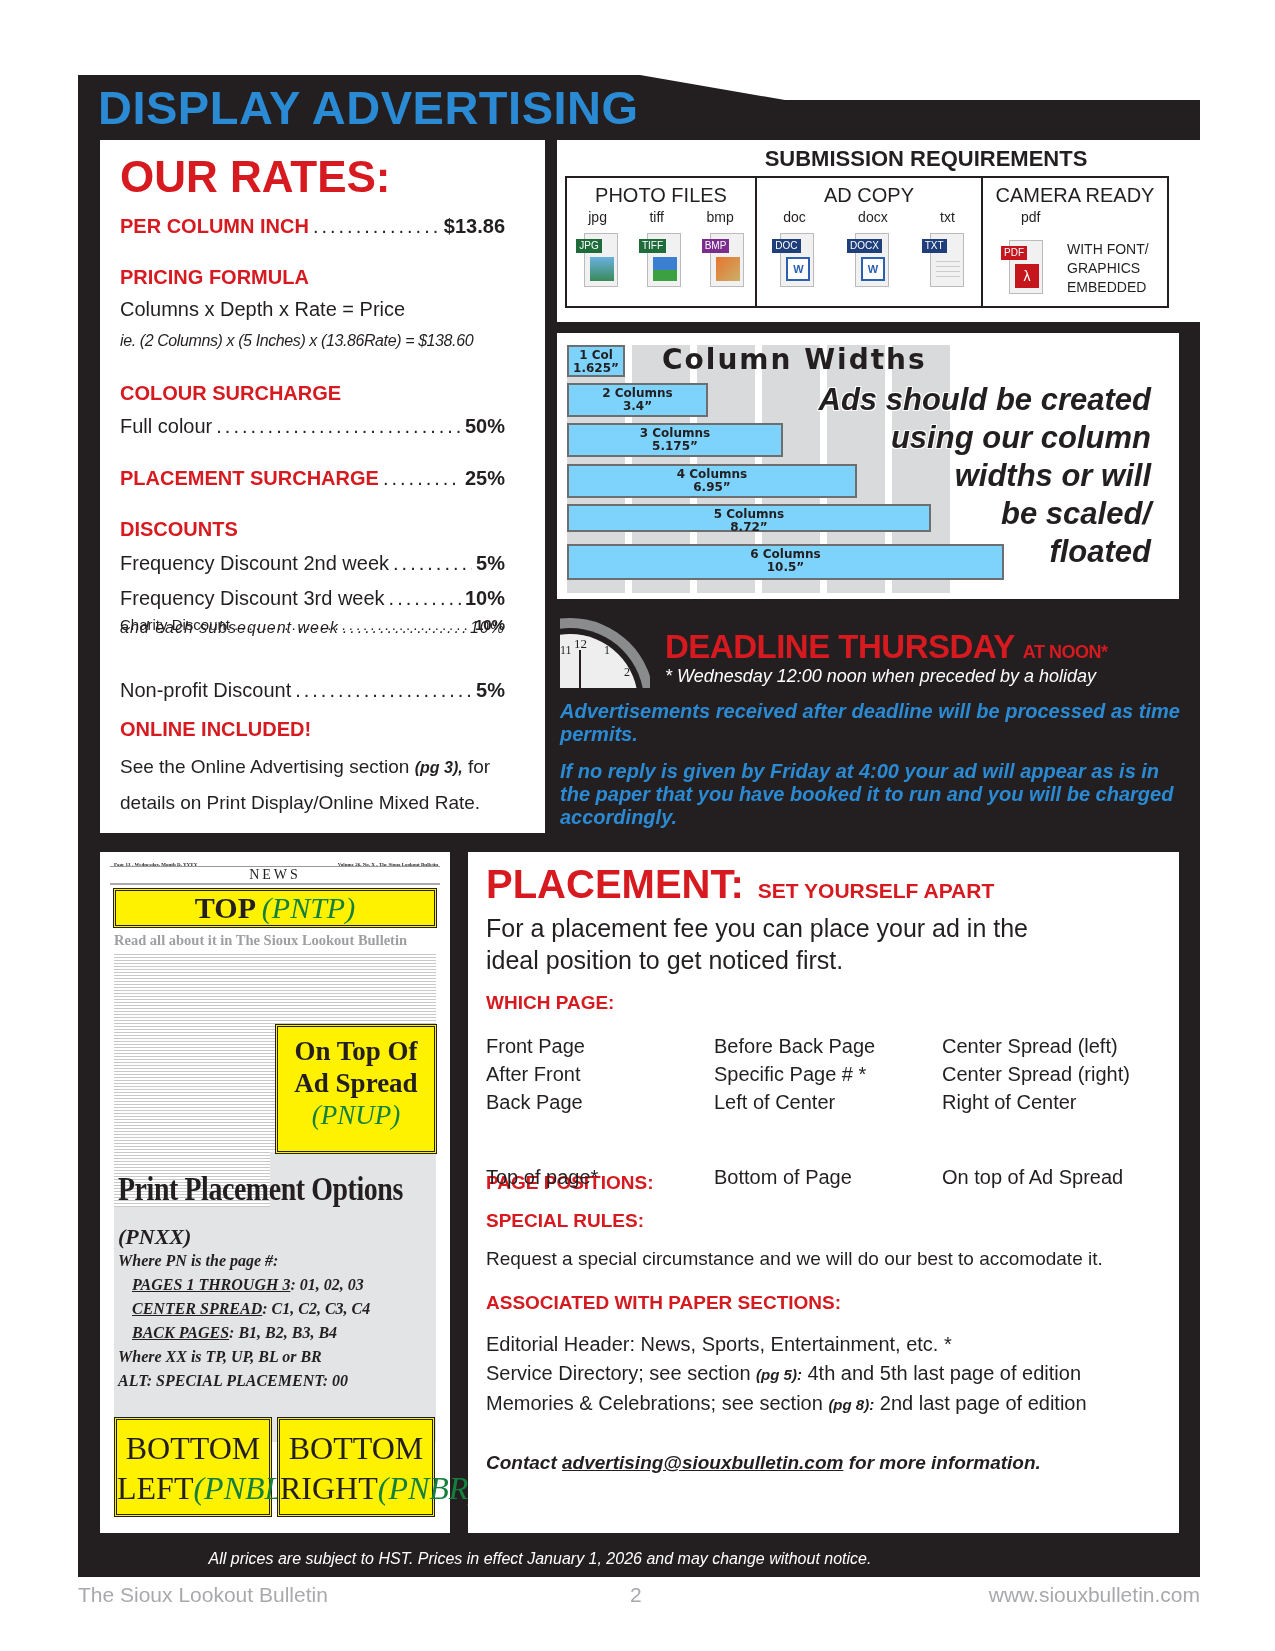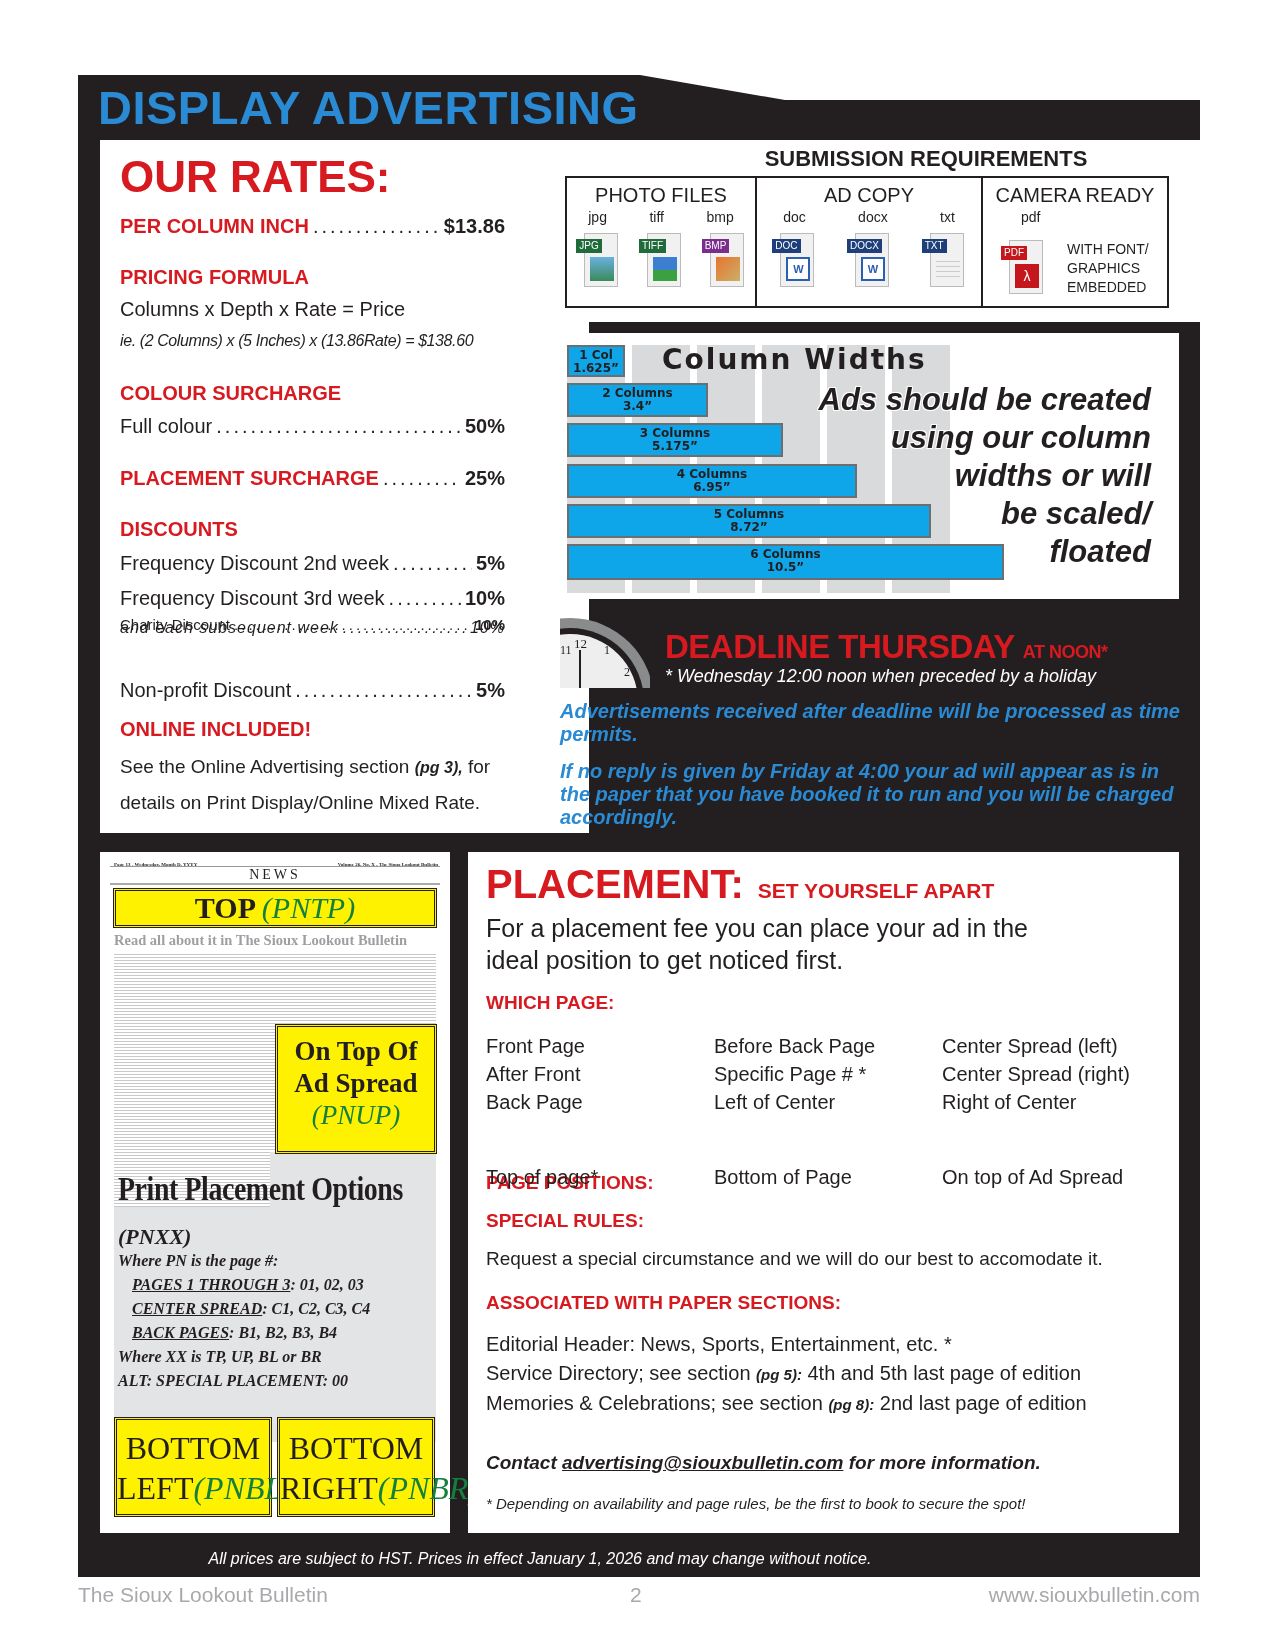--- a/index.html
+++ b/index.html
@@ -2,21 +2,21 @@
 <html><head>
 <meta charset="utf-8">
 <style>
   html,body{margin:0;padding:0;background:#fff;}
   body{width:1275px;height:1651px;position:relative;overflow:hidden;font-family:"Liberation Sans",sans-serif;color:#231f20;}
   .frame{position:absolute;left:78px;top:75px;width:1122px;height:1502px;background:#231f20;}
   .notch{position:absolute;left:0;top:0;width:1275px;height:110px;}
   .title{position:absolute;left:98px;top:80px;font-size:47px;font-weight:bold;color:#2a8ad4;letter-spacing:0.5px;font-family:"Liberation Sans",sans-serif;}
   .panel{position:absolute;background:#fff;}
   
-  .rates{left:100px;top:140px;width:445px;height:693px;padding-left:44px;}
+  .rates{left:100px;top:140px;width:445px;height:693px;}
   .rates .h1{position:absolute;left:20px;top:12px;font-size:44px;font-weight:bold;color:#d71920;}
   .red{color:#d71920;font-weight:bold;}
   .row{position:absolute;left:20px;width:385px;display:flex;justify-content:space-between;align-items:baseline;white-space:nowrap;overflow:hidden;}
   .row .lbl{flex:0 0 auto;}
   .row .dots{flex:1 1 auto;overflow:hidden;letter-spacing:3px;margin:0 4px;}
   .row .val{flex:0 0 auto;font-weight:bold;}
   .rh{position:absolute;left:20px;font-size:20px;font-weight:bold;color:#d71920;}
   .rt{position:absolute;left:20px;font-size:20px;}
   
   .sub{left:557px;top:140px;width:738px;height:182px;}
@@ -27,21 +27,21 @@
   .sub .cell .ct{font-size:20px;margin-top:6px;}
   .exts{display:flex;justify-content:space-around;font-size:14px;margin-top:2px;}
   .icons{display:flex;justify-content:space-around;margin-top:8px;}
   .ficon{width:44px;height:54px;position:relative;}
   .ficon .page{position:absolute;left:8px;top:0;width:34px;height:54px;background:#f1f1f1;border:1px solid #bbb;box-sizing:border-box;}
   .ficon .tag{position:absolute;left:0;top:6px;height:14px;padding:0 3px;font-size:10px;color:#fff;line-height:14px;}
   .ficon .pic{position:absolute;left:14px;top:24px;width:24px;height:24px;}
   
   .cols{left:557px;top:333px;width:622px;height:266px;}
   .stripe{position:absolute;top:12px;width:58px;height:248px;background:#d9dadb;}
-  .cbar{position:absolute;left:10px;background:#0ea5e9;border:2px solid #6d6e70;box-sizing:border-box;text-align:center;font-family:"DejaVu Sans",sans-serif;font-weight:bold;font-size:12px;line-height:13px;padding-top:2px;}
+  .cbar{position:absolute;left:10px;background:#7dd3fc;border:2px solid #6d6e70;box-sizing:border-box;text-align:center;font-family:"DejaVu Sans",sans-serif;font-weight:bold;font-size:12px;line-height:13px;padding-top:2px;}
   .cwtitle{position:absolute;left:105px;top:10px;font-family:"DejaVu Sans",sans-serif;font-weight:bold;font-size:28px;letter-spacing:2px;}
   .cwnote{position:absolute;right:28px;top:48px;text-align:right;font-size:31px;font-weight:bold;font-style:italic;line-height:38px;color:#231f20;text-shadow:-1px -1px 0 #fff,1px -1px 0 #fff,-1px 1px 0 #fff,1px 1px 0 #fff;}
   
   .clock{position:absolute;left:560px;top:614px;width:90px;height:74px;overflow:hidden;}
   .dl{position:absolute;left:665px;top:628px;font-size:33px;font-weight:bold;color:#d71920;white-space:nowrap;letter-spacing:-0.5px;}
   .dl small{font-size:18px;}
   .dlnote{position:absolute;left:665px;top:666px;font-size:18px;font-style:italic;color:#fff;white-space:nowrap;}
   .blue{position:absolute;left:560px;width:620px;font-size:20px;font-style:italic;font-weight:bold;color:#2a8ad4;line-height:23px;}
   
   .news{left:100px;top:852px;width:350px;height:681px;}
@@ -218,21 +218,21 @@
       <div>3.4”</div>
     </div>
   <div class="cbar" style="top:90px;width:216px;height:34px;">
       <div>3 Columns</div>
       <div>5.175”</div>
     </div>
   <div class="cbar" style="top:131px;width:290px;height:34px;">
       <div>4 Columns</div>
       <div>6.95”</div>
     </div>
-  <div class="cbar" style="top:171px;width:364px;height:34px;">
+  <div class="cbar" style="top:171px;width:364px;height:28px;">
       <div>5 Columns</div>
       <div>8.72”</div>
     </div>
   <div class="cbar" style="top:211px;width:437px;height:36px;">
       <div>6 Columns</div>
       <div>10.5”</div>
     </div>
   <div class="cwnote">
     <div>Ads should be created</div>
     <div>using our column</div>
@@ -322,19 +322,18 @@
   <div class="pt" style="top:396px;font-size:19px;">Request a special circumstance and we will do our best to accomodate it.</div>
 
   <div class="psh" style="top:440px;">ASSOCIATED WITH PAPER SECTIONS:</div>
   <div class="pt" style="top:478px;font-size:20px;line-height:29px;">
     <div><span>Editorial Header: News, Sports, Entertainment, etc. *</span></div>
     <div><span>Service Directory; see section </span><b><i style="font-size:15px;">(pg 5):</i></b><span> 4th and 5th last page of edition</span></div>
     <div><span>Memories &amp; Celebrations; see section </span><b><i style="font-size:15px;">(pg 8):</i></b><span> 2nd last page of edition</span></div>
   </div>
 
   <div class="pt" style="top:600px;font-size:19px;font-weight:bold;font-style:italic;"><span>Contact </span><u style="cursor:pointer;">advertising@siouxbulletin.com</u><span> for more information.</span></div>
-  <div class="pt" style="top:643px;font-size:15px;font-style:italic;">* Depending on availability and page rules, be the first to book to secure the spot!</div>
 </div>
 
 <div class="footnote">All prices are subject to HST.  Prices in effect January 1, 2026 and may change without notice.</div>
 <div class="pfoot" style="left:78px;">The Sioux Lookout Bulletin</div>
 <div class="pfoot" style="left:630px;">2</div>
 <div class="pfoot" style="right:75px;">www.siouxbulletin.com</div>
 
 </body></html>

